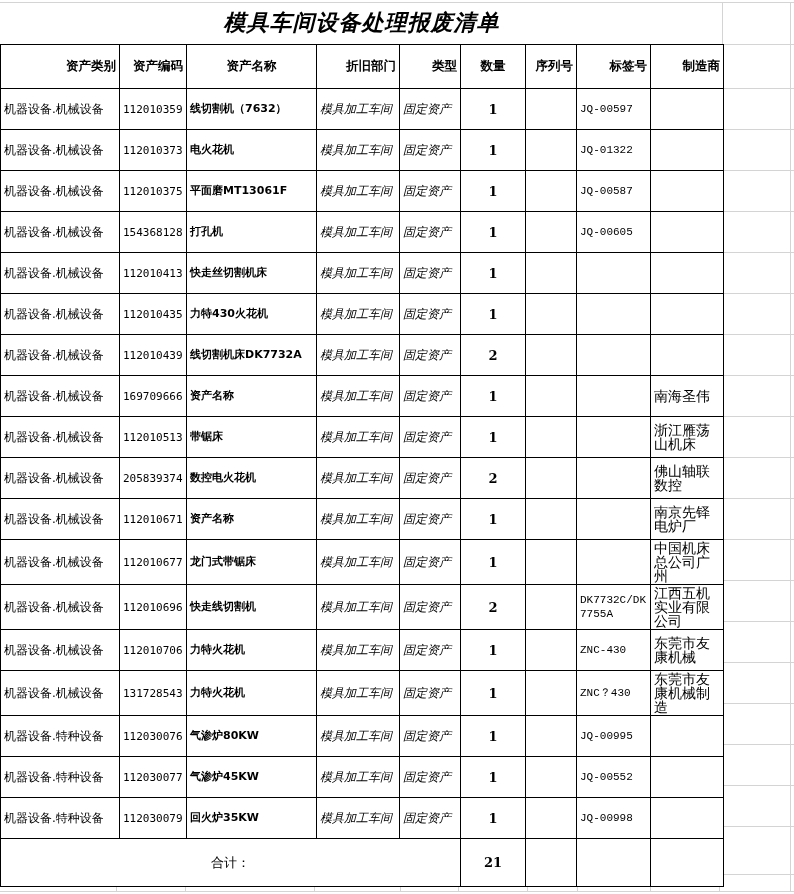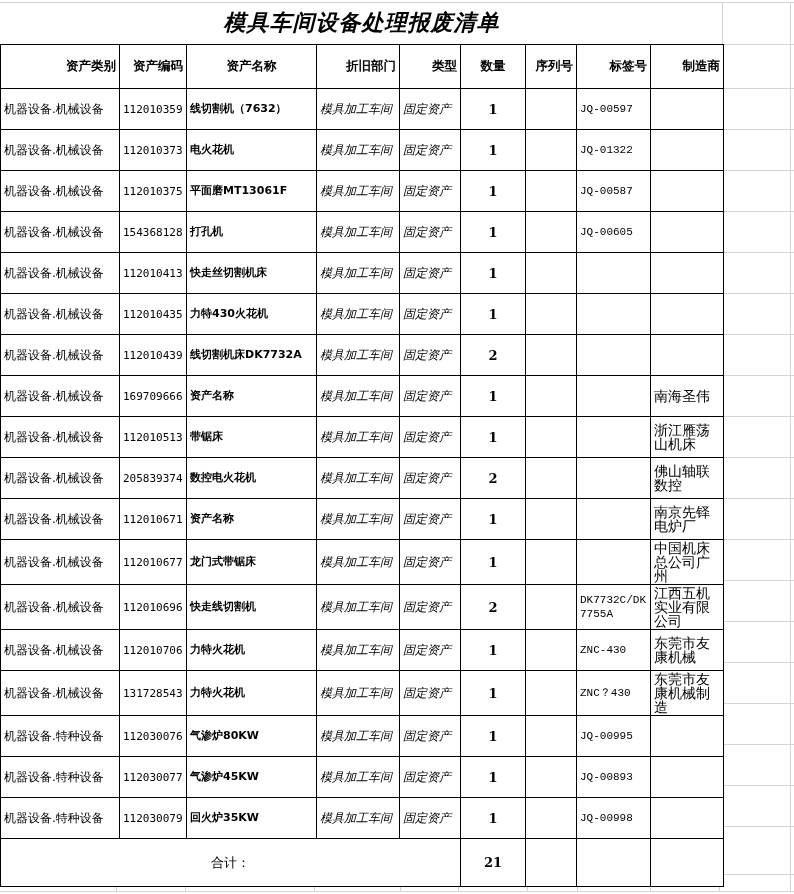--- a/index.html
+++ b/index.html
@@ -296,21 +296,21 @@
       <td class="c-maker"></td>
     </tr>
         <tr>
       <td class="c-cat">机器设备.特种设备</td>
       <td class="c-code">112030077</td>
       <td class="c-name">气渗炉45KW</td>
       <td class="c-dept">模具加工车间</td>
       <td class="c-type">固定资产</td>
       <td class="c-qty">1</td>
       <td class="c-serial"></td>
-      <td class="c-tag">JQ-00893</td>
+      <td class="c-tag">JQ-00552</td>
       <td class="c-maker"></td>
     </tr>
         <tr>
       <td class="c-cat">机器设备.特种设备</td>
       <td class="c-code">112030079</td>
       <td class="c-name">回火炉35KW</td>
       <td class="c-dept">模具加工车间</td>
       <td class="c-type">固定资产</td>
       <td class="c-qty">1</td>
       <td class="c-serial"></td>

